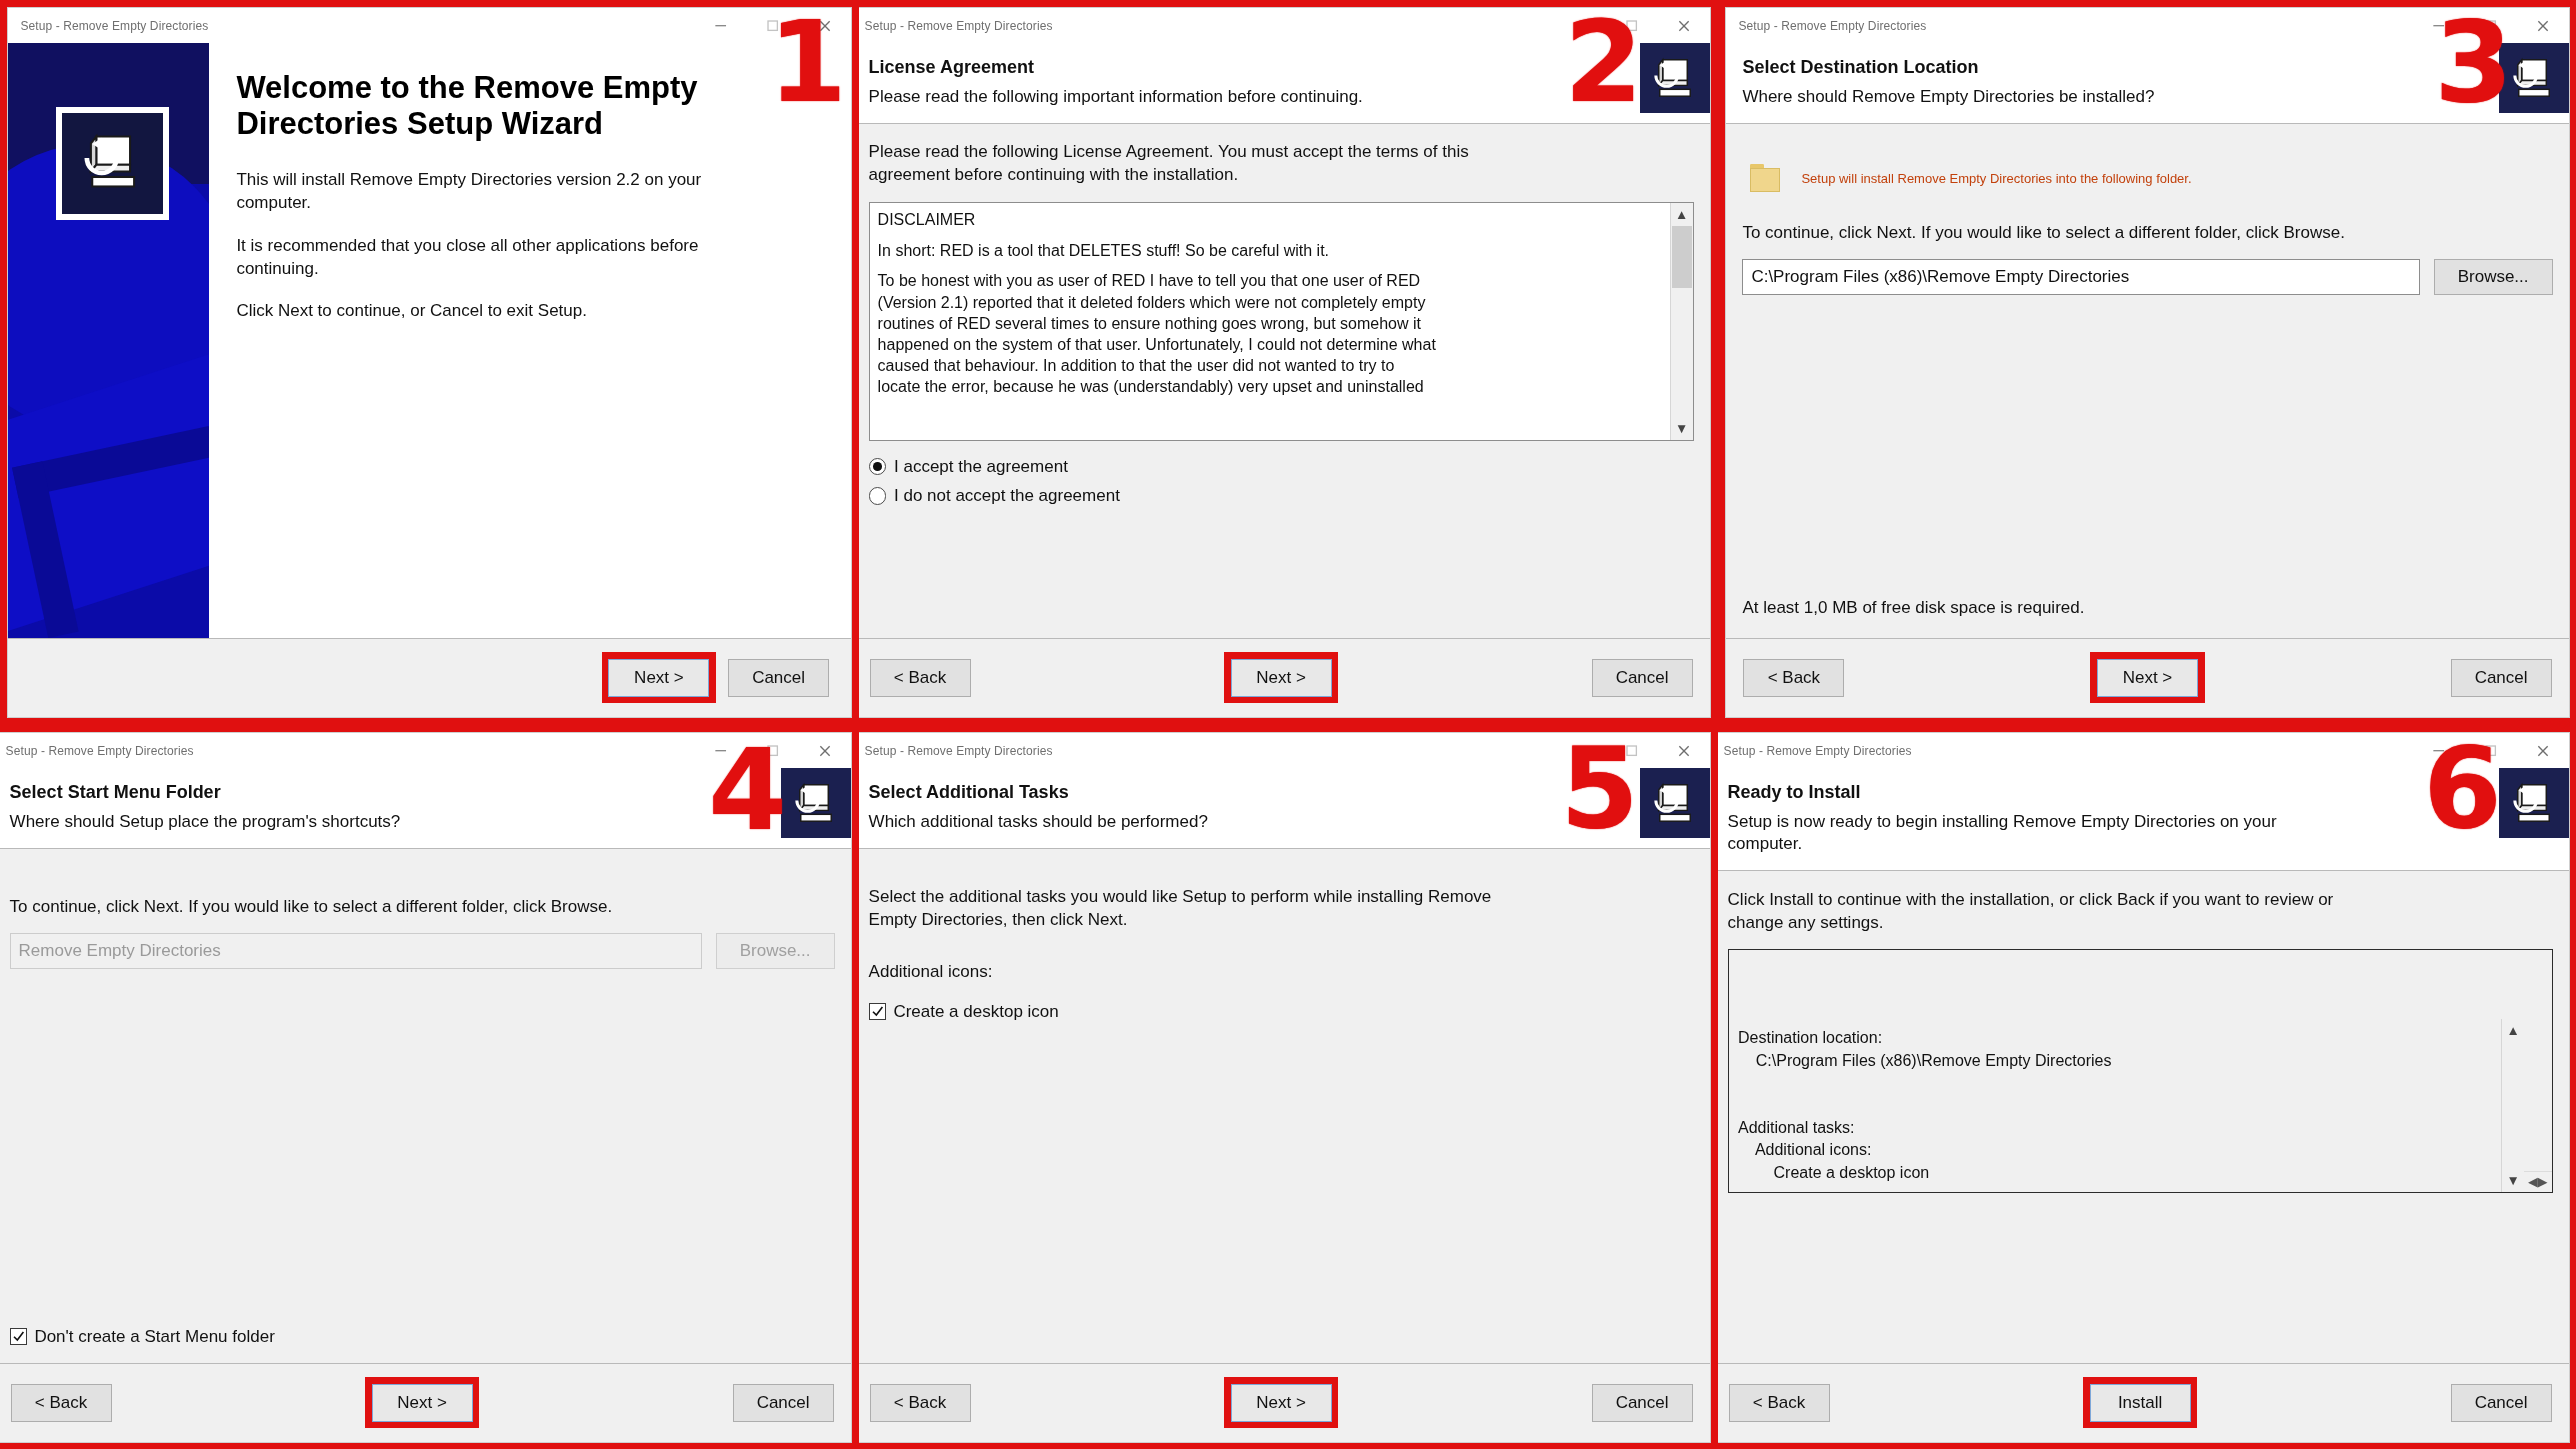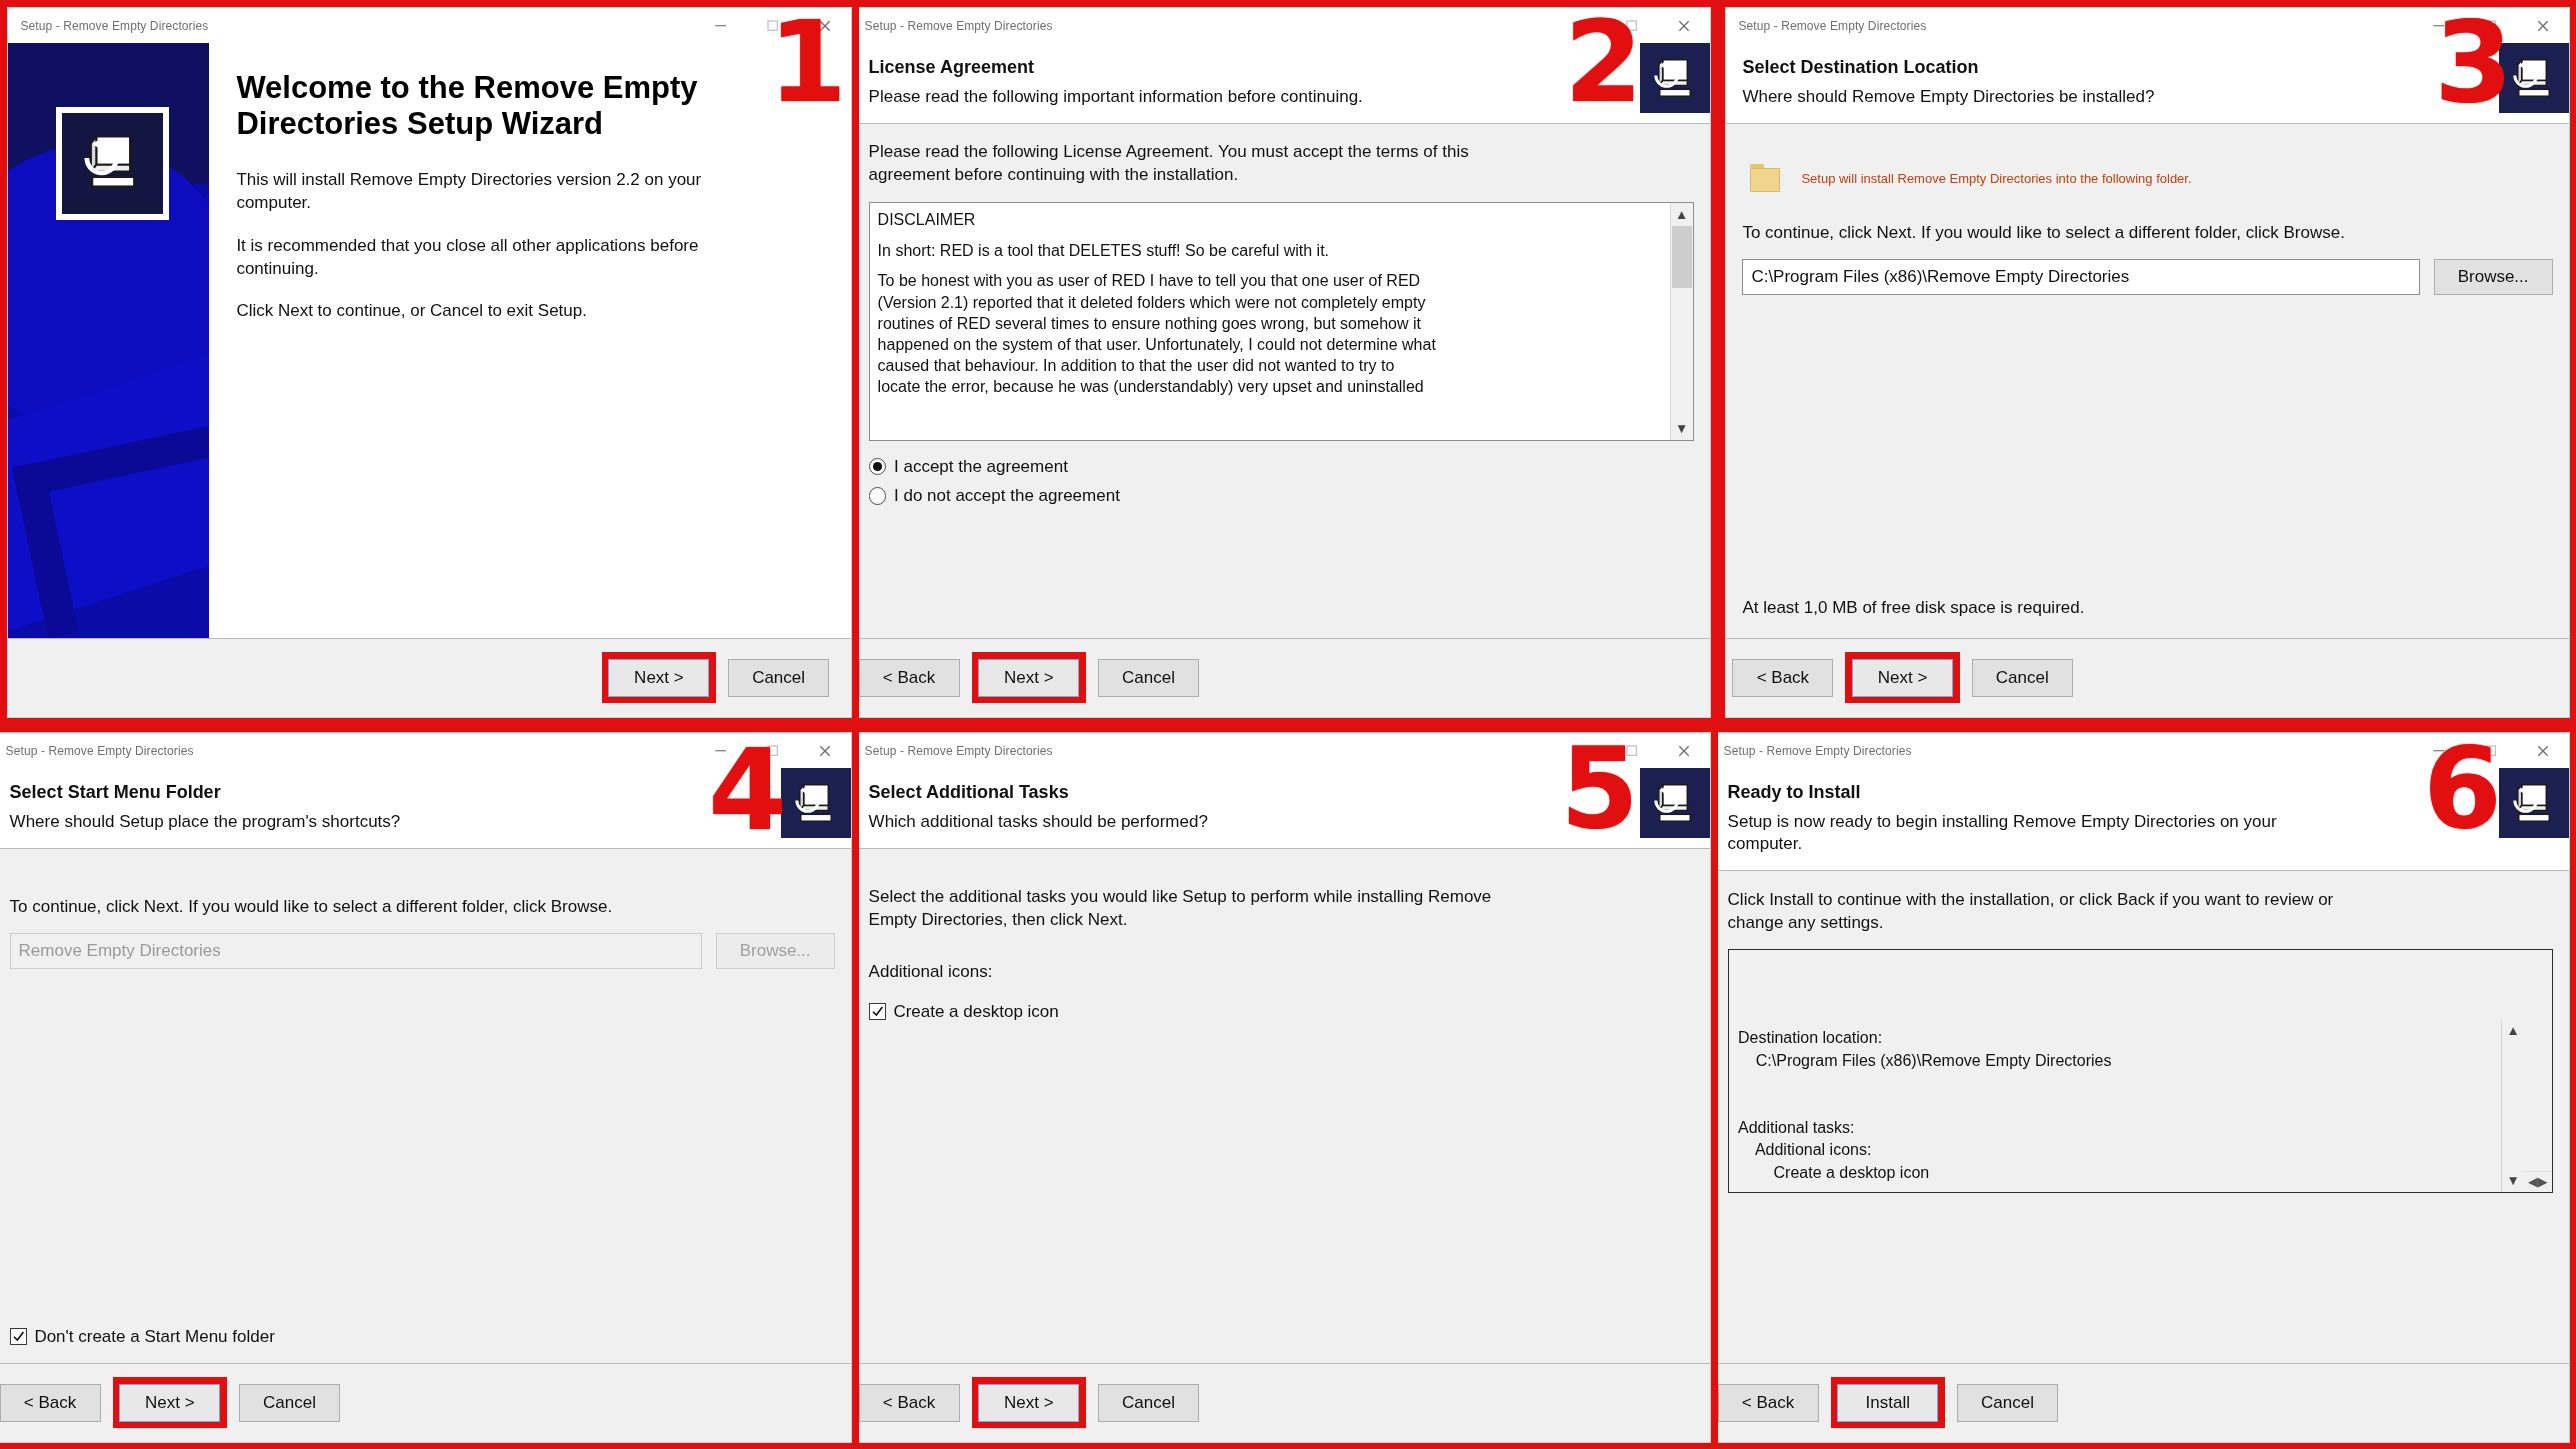--- a/index.html
+++ b/index.html
@@ -88,22 +88,22 @@
     padding: 17.4px 16px 0 16px;
     position: relative;
     overflow: hidden;
   }
   .body p { font-size: 17px; color: #111; line-height: 1.34; }
   
   .footer {
     flex: 0 0 79px;
     background: #f0f0f0;
     border-top: 1.3px solid #b9b9b9;
-    display: flex; align-items: center; justify-content: flex-start;
-    gap: 12px; padding: 0 6px;
+    display: flex; align-items: center; justify-content: space-between;
+    gap: 12px; padding: 0 17px;
   }
   .btn {
     min-width: 101px; height: 38px;
     background: #e1e1e1;
     border: 0.7px solid #adadad;
     font-size: 17px; color: #111;
     display: flex; align-items: center; justify-content: center;
     font-family: "Liberation Sans", sans-serif;
   }
   .btn.ghost { background: #e1e1e1; }

